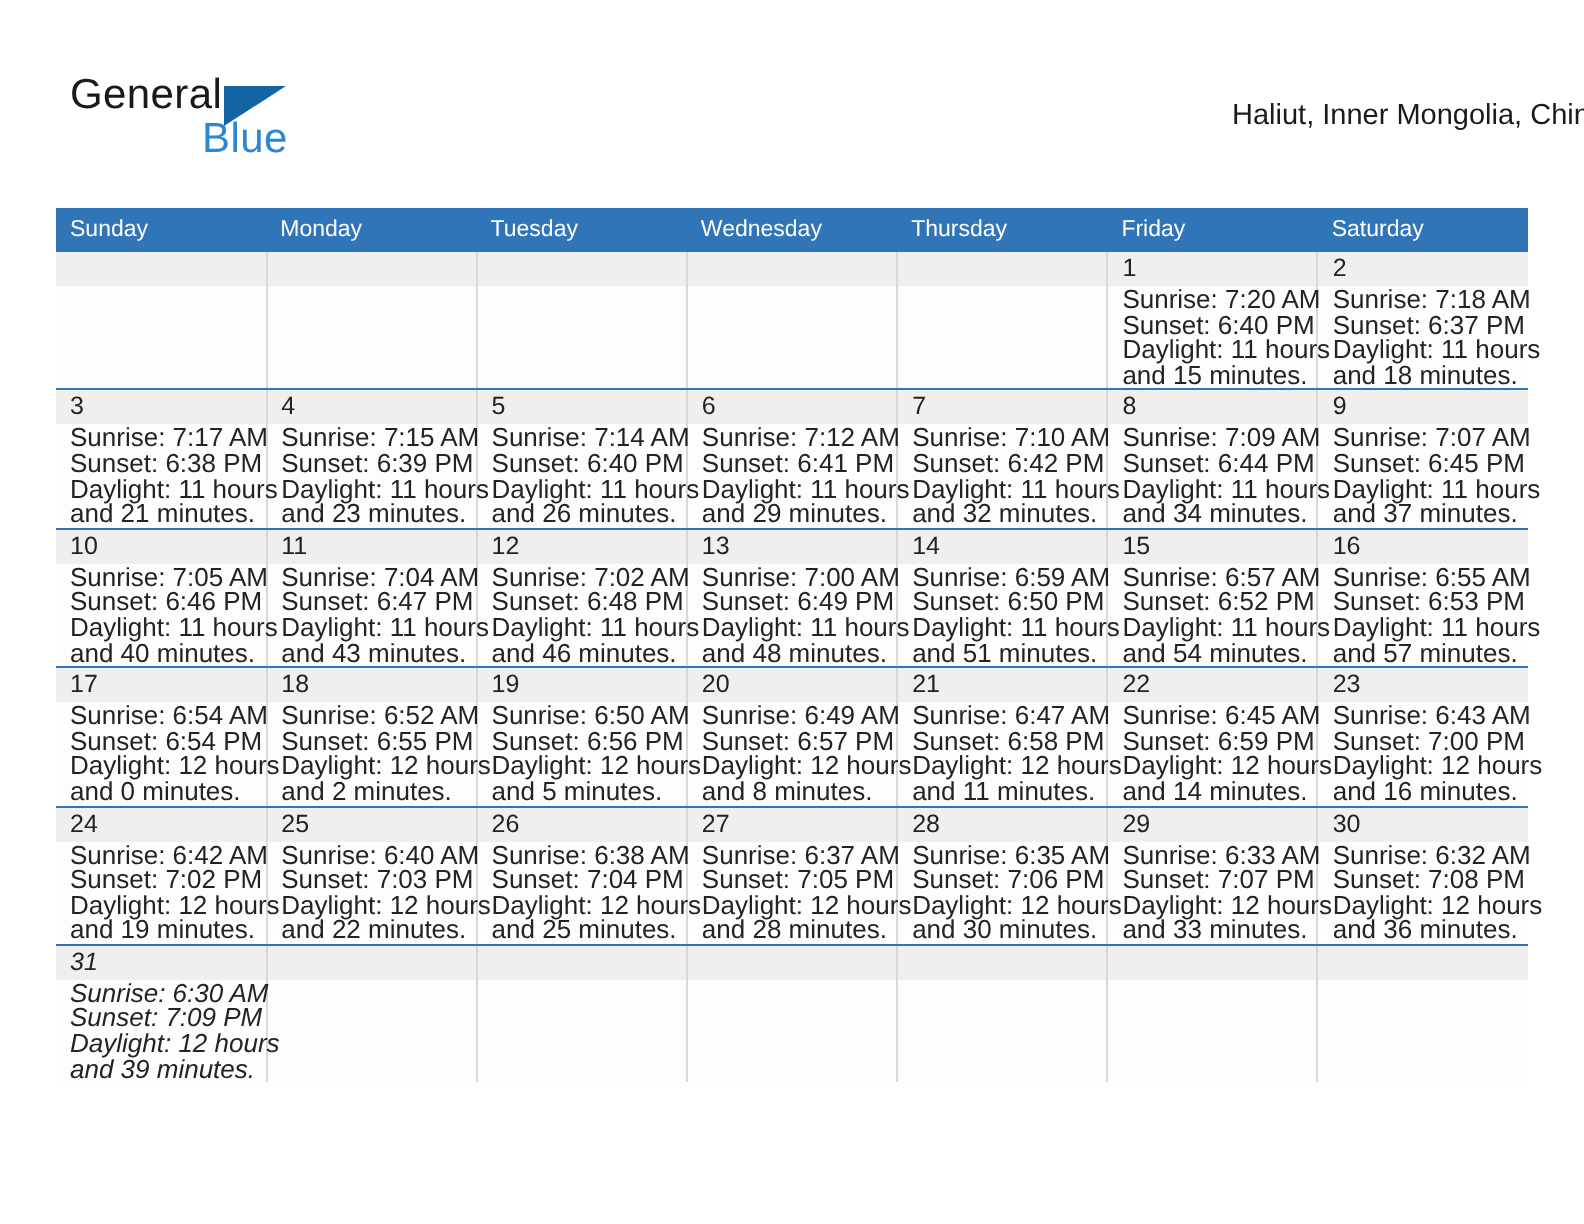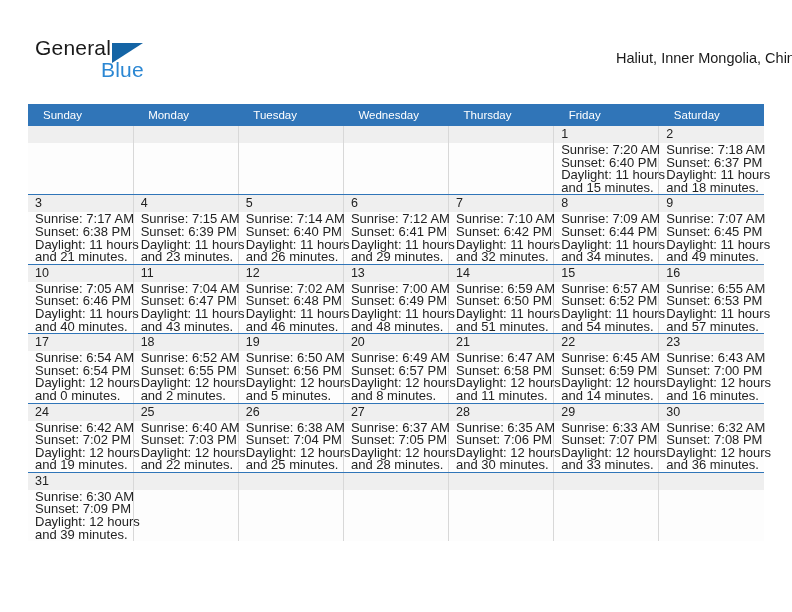--- a/index.html
+++ b/index.html
@@ -93,35 +93,35 @@
     width: 736px;
     border-collapse: collapse;
     table-layout: fixed;
   }
   .calendar th {
     background: #3075b8;
     color: #ffffff;
     font-size: 11.5px;
     font-weight: normal;
     text-align: left;
-    padding: 5px 0 5px 15px;
+    padding: 5px 0 5px 7px;
     height: 12px;
     border: none;
   }
   .calendar td {
     width: 105.14px;
     height: 66px;
     vertical-align: top;
     padding: 0;
     border-right: 1px solid #d8d8d8;
     border-bottom: 1px solid #3075b8;
     background: #fdfdfd;
   }
   .calendar td:last-child { border-right: none; }
-  .calendar tr.last-week td { border-bottom: none; }
+  .calendar tr.last-week td { border-bottom: none; font-style: italic; }
   .calendar td.blank .daynum-band { background: #efefef; }
 
   .daynum-band {
     background: #efefef;
     height: 17px;
     line-height: 17px;
     padding-left: 7px;
     font-size: 12.5px;
     color: #222222;
     box-sizing: border-box;
@@ -261,21 +261,21 @@
               <div>Daylight: 11 hours</div>
               <div>and 34 minutes.</div>
             </div>
           </td>
           <td>
             <div class="daynum-band">9</div>
             <div class="cell-body">
               <div>Sunrise: 7:07 AM</div>
               <div>Sunset: 6:45 PM</div>
               <div>Daylight: 11 hours</div>
-              <div>and 49 minutes.</div>
+              <div>and 37 minutes.</div>
             </div>
           </td>
         </tr>
         <tr>
           <td>
             <div class="daynum-band">10</div>
             <div class="cell-body">
               <div>Sunrise: 7:05 AM</div>
               <div>Sunset: 6:46 PM</div>
               <div>Daylight: 11 hours</div>

